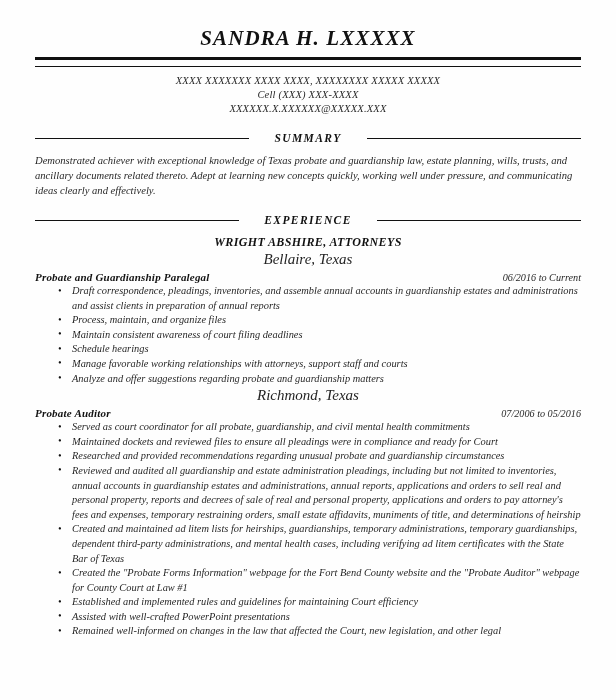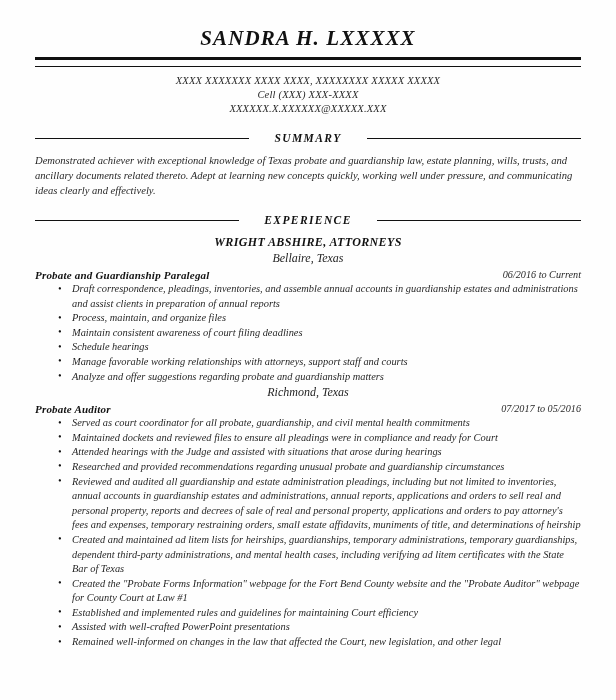--- a/index.html
+++ b/index.html
@@ -90,29 +90,29 @@
   .company {
     text-align: center;
     font-size: 12px;
     font-weight: bold;
     letter-spacing: 0.35px;
     color: #000;
     margin-top: 2px;
   }
   .location {
     text-align: center;
-    font-size: 12px;
+    font-size: 15px;
     color: #222;
     margin-top: 1px;
     margin-bottom: 3px;
   }
   .title-row {
     display: flex;
     justify-content: space-between;
-    align-items: flex-start;
+    align-items: center;
     margin-top: 0;
     margin-bottom: 1px;
   }
   .job-title {
     font-size: 11px;
     font-weight: bold;
     color: #000;
     letter-spacing: 0.2px;
   }
   .job-dates {
@@ -184,26 +184,25 @@
           <li>Schedule hearings</li>
           <li>Manage favorable working relationships with attorneys, support staff and courts</li>
           <li>Analyze and offer suggestions regarding probate and guardianship matters</li>
         </ul>
     </div>
 
     <div>
       <div class="location">Richmond, Texas</div>
       <div class="title-row">
         <span class="job-title">Probate Auditor</span>
-        <span class="job-dates">07/2017 to 05/2016</span>
+        <span class="job-dates">07/2006 to 05/2016</span>
       </div>
       <ul class="bullets">
           <li>Served as court coordinator for all probate, guardianship, and civil mental health commitments</li>
           <li>Maintained dockets and reviewed files to ensure all pleadings were in compliance and ready for Court</li>
-          <li>Attended hearings with the Judge and assisted with situations that arose during hearings</li>
           <li>Researched and provided recommendations regarding unusual probate and guardianship circumstances</li>
           <li>Reviewed and audited all guardianship and estate administration pleadings, including but not limited to inventories, annual accounts in guardianship estates and administrations, annual reports, applications and orders to sell real and personal property, reports and decrees of sale of real and personal property, applications and orders to pay attorney's fees and expenses, temporary restraining orders, small estate affidavits, muniments of title, and determinations of heirship</li>
           <li>Created and maintained ad litem lists for heirships, guardianships, temporary administrations, temporary guardianships, dependent third-party administrations, and mental health cases, including verifying ad litem certificates with the State Bar of Texas</li>
           <li>Created the "Probate Forms Information" webpage for the Fort Bend County website and the "Probate Auditor" webpage for County Court at Law #1</li>
           <li>Established and implemented rules and guidelines for maintaining Court efficiency</li>
           <li>Assisted with well-crafted PowerPoint presentations</li>
           <li>Remained well-informed on changes in the law that affected the Court, new legislation, and other legal</li>
         </ul>
     </div>
 

